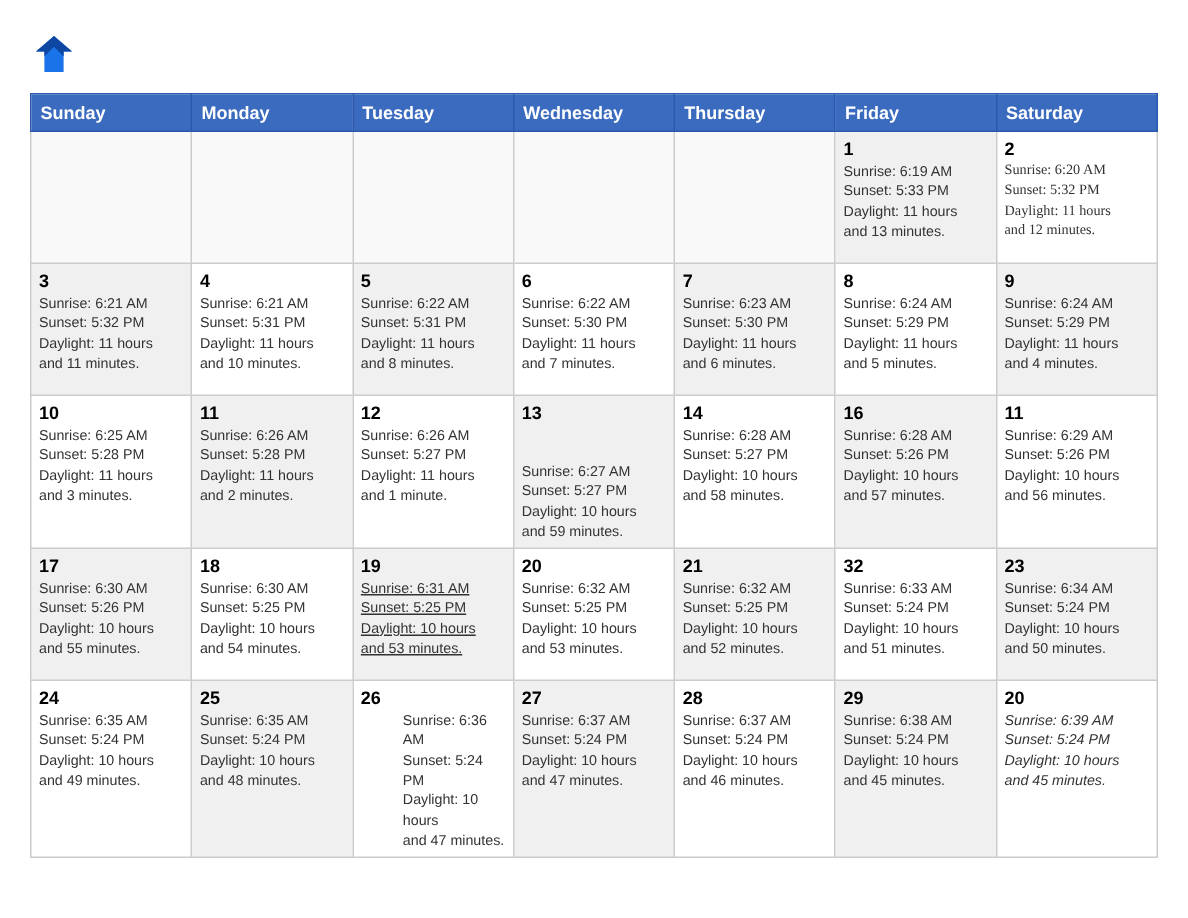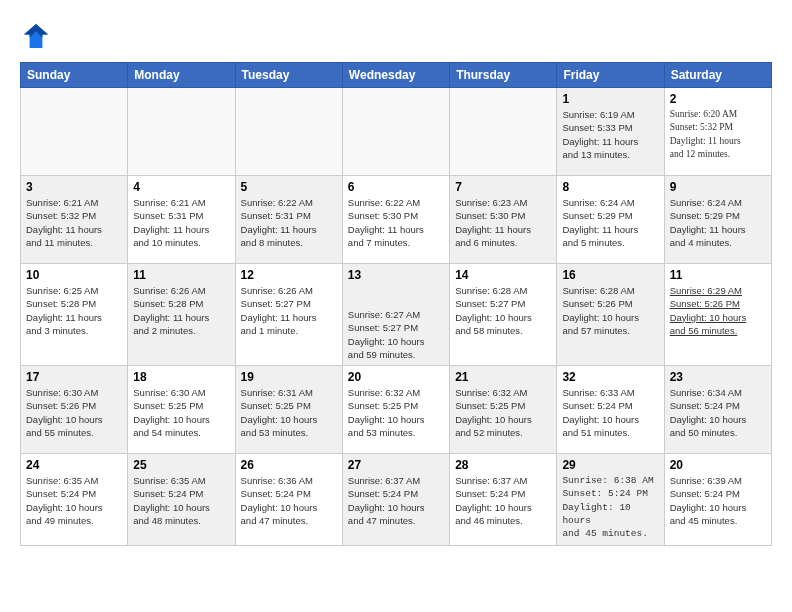--- a/index.html
+++ b/index.html
@@ -233,21 +233,21 @@
           </td>
           <td class="shaded">
             <span class="day-num">16</span>
             <div class="day-info" style="white-space: pre-line;">Sunrise: 6:28 AM
 Sunset: 5:26 PM
 Daylight: 10 hours
 and 57 minutes.</div>
           </td>
           <td>
             <span class="day-num">11</span>
-            <div class="day-info" style="white-space: pre-line; text-decoration: underline;">Sunrise: 6:29 AM
+            <div class="day-info" style="white-space: pre-line;">Sunrise: 6:29 AM
 Sunset: 5:26 PM
 Daylight: 10 hours
 and 56 minutes.</div>
           </td>
         </tr>
         <tr>
           <td class="shaded">
             <span class="day-num">17</span>
             <div class="day-info" style="white-space: pre-line;">Sunrise: 6:30 AM
 Sunset: 5:26 PM
@@ -256,21 +256,21 @@
           </td>
           <td>
             <span class="day-num">18</span>
             <div class="day-info" style="white-space: pre-line;">Sunrise: 6:30 AM
 Sunset: 5:25 PM
 Daylight: 10 hours
 and 54 minutes.</div>
           </td>
           <td class="shaded">
             <span class="day-num">19</span>
-            <div class="day-info" style="white-space: pre-line;">Sunrise: 6:31 AM
+            <div class="day-info" style="white-space: pre-line; text-decoration: underline;">Sunrise: 6:31 AM
 Sunset: 5:25 PM
 Daylight: 10 hours
 and 53 minutes.</div>
           </td>
           <td>
             <span class="day-num">20</span>
             <div class="day-info" style="white-space: pre-line;">Sunrise: 6:32 AM
 Sunset: 5:25 PM
 Daylight: 10 hours
 and 53 minutes.</div>
@@ -307,49 +307,49 @@
           </td>
           <td class="shaded">
             <span class="day-num">25</span>
             <div class="day-info" style="white-space: pre-line;">Sunrise: 6:35 AM
 Sunset: 5:24 PM
 Daylight: 10 hours
 and 48 minutes.</div>
           </td>
           <td>
             <span class="day-num">26</span>
-            <div class="day-info" style="white-space: pre-line;">Sunrise: 6:36 AM
+            <div class="day-info" style="white-space: pre-line; margin-left: 28px;">Sunrise: 6:36 AM
 Sunset: 5:24 PM
 Daylight: 10 hours
 and 47 minutes.</div>
           </td>
           <td class="shaded">
             <span class="day-num">27</span>
             <div class="day-info" style="white-space: pre-line;">Sunrise: 6:37 AM
 Sunset: 5:24 PM
 Daylight: 10 hours
 and 47 minutes.</div>
           </td>
           <td>
             <span class="day-num">28</span>
             <div class="day-info" style="white-space: pre-line;">Sunrise: 6:37 AM
 Sunset: 5:24 PM
 Daylight: 10 hours
 and 46 minutes.</div>
           </td>
           <td class="shaded">
             <span class="day-num">29</span>
-            <div class="day-info" style="white-space: pre-line; font-family: Liberation Mono, monospace;">Sunrise: 6:38 AM
+            <div class="day-info" style="white-space: pre-line;">Sunrise: 6:38 AM
 Sunset: 5:24 PM
 Daylight: 10 hours
 and 45 minutes.</div>
           </td>
           <td>
             <span class="day-num">20</span>
-            <div class="day-info" style="white-space: pre-line;">Sunrise: 6:39 AM
+            <div class="day-info" style="white-space: pre-line; font-style: italic;">Sunrise: 6:39 AM
 Sunset: 5:24 PM
 Daylight: 10 hours
 and 45 minutes.</div>
           </td>
         </tr>
       </tbody>
   </table>
 </div>
 
 </body></html>

